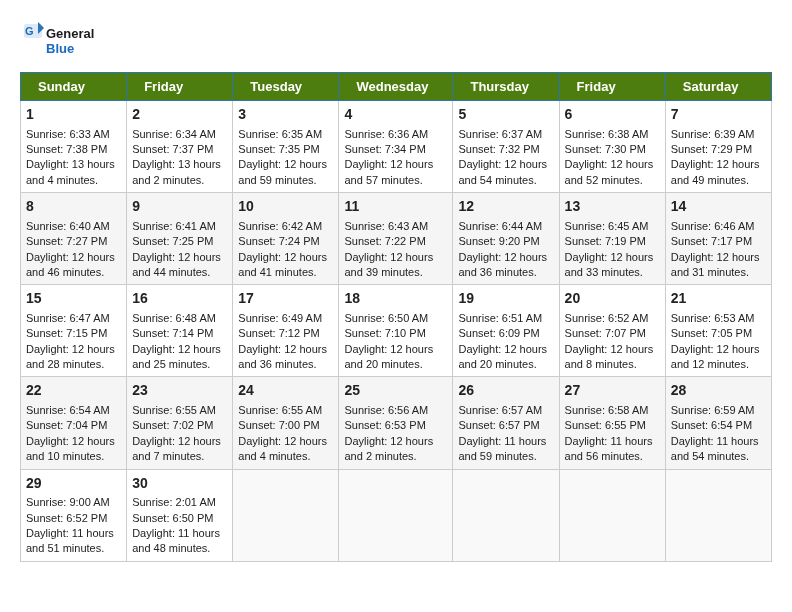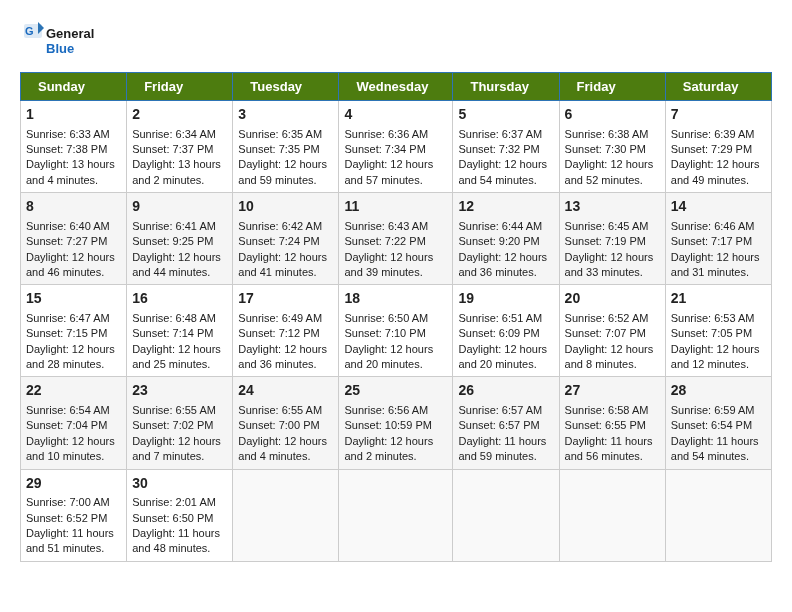--- a/index.html
+++ b/index.html
@@ -152,21 +152,21 @@
         <td>
           <span class="day-num">8</span>
           <div>Sunrise: 6:40 AM</div>
           <div>Sunset: 7:27 PM</div>
           <div>Daylight: 12 hours</div>
           <div>and 46 minutes.</div>
         </td>
         <td>
           <span class="day-num">9</span>
           <div>Sunrise: 6:41 AM</div>
-          <div>Sunset: 9:25 PM</div>
+          <div>Sunset: 7:25 PM</div>
           <div>Daylight: 12 hours</div>
           <div>and 44 minutes.</div>
         </td>
         <td>
           <span class="day-num">10</span>
           <div>Sunrise: 6:42 AM</div>
           <div>Sunset: 7:24 PM</div>
           <div>Daylight: 12 hours</div>
           <div>and 41 minutes.</div>
         </td>
@@ -268,21 +268,21 @@
         <td>
           <span class="day-num">24</span>
           <div>Sunrise: 6:55 AM</div>
           <div>Sunset: 7:00 PM</div>
           <div>Daylight: 12 hours</div>
           <div>and 4 minutes.</div>
         </td>
         <td>
           <span class="day-num">25</span>
           <div>Sunrise: 6:56 AM</div>
-          <div>Sunset: 10:59 PM</div>
+          <div>Sunset: 6:53 PM</div>
           <div>Daylight: 12 hours</div>
           <div>and 2 minutes.</div>
         </td>
         <td>
           <span class="day-num">26</span>
           <div>Sunrise: 6:57 AM</div>
           <div>Sunset: 6:57 PM</div>
           <div>Daylight: 11 hours</div>
           <div>and 59 minutes.</div>
         </td>
@@ -297,21 +297,21 @@
           <span class="day-num">28</span>
           <div>Sunrise: 6:59 AM</div>
           <div>Sunset: 6:54 PM</div>
           <div>Daylight: 11 hours</div>
           <div>and 54 minutes.</div>
         </td>
       </tr>
       <tr>
         <td>
           <span class="day-num">29</span>
-          <div>Sunrise: 7:00 AM</div>
+          <div>Sunrise: 9:00 AM</div>
           <div>Sunset: 6:52 PM</div>
           <div>Daylight: 11 hours</div>
           <div>and 51 minutes.</div>
         </td>
         <td>
           <span class="day-num">30</span>
           <div>Sunrise: 2:01 AM</div>
           <div>Sunset: 6:50 PM</div>
           <div>Daylight: 11 hours</div>
           <div>and 48 minutes.</div>

